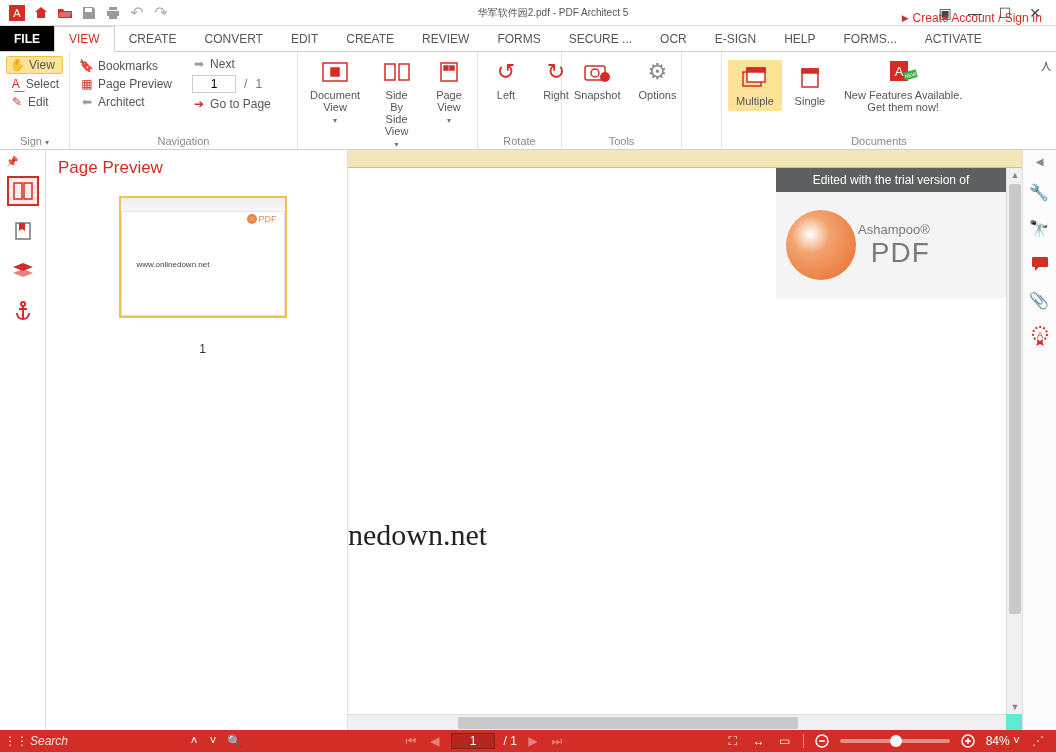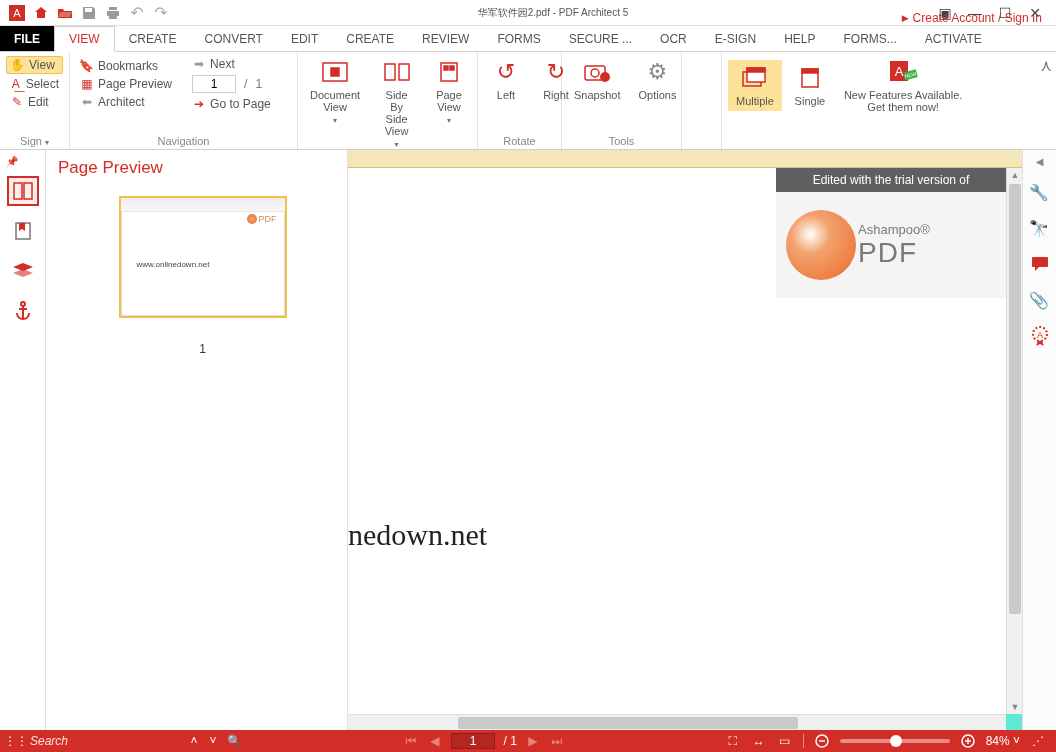--- a/index.html
+++ b/index.html
@@ -48,21 +48,21 @@
 
 .preview-panel { width:302px; border-right:1px solid #e0e0e0; display:flex; flex-direction:column; padding:8px 0 0 12px; overflow:hidden;}
 .preview-title { color:#d32d27; font-size:17px; padding-bottom:18px;}
 .thumb-wrap { align-self:center; display:flex; flex-direction:column; align-items:center; }
 .thumb { width:168px; height:122px; border:2px solid #f0c24a; background:#fff; position:relative; box-shadow:0 0 0 1px #ddd inset;}
 .thumb-header { position:absolute; top:0; left:0; right:0; height:14px; background:linear-gradient(#eee,#f7f7f7); border-bottom:1px solid #e6e6e6;}
 .thumb-logo { position:absolute; top:16px; right:8px; font-size:9px; color:#d28b5a; display:flex; align-items:center; gap:2px;}
 .thumb-text { position:absolute; top:62px; left:16px; font-size:8px; color:#444;}
 .thumb-num { font-size:12px; color:#333; margin-top:24px;}
 
-.doc-area { flex:1; position:relative; background:#5eead4; overflow:hidden;}
+.doc-area { flex:1; position:relative; background:#5eead4; overflow:hidden;text-align:right;}
 .doc-ruler { height:18px; background:linear-gradient(#f3e6b8,#f3e6b8); border-bottom:1px solid #d9c36f;}
 .doc-canvas { position:absolute; top:18px; left:0; right:16px; bottom:16px; background:#fff; overflow:hidden;}
 .trial-banner { position:absolute; top:0; right:0; width:230px; height:130px; }
 .trial-banner-top { height:24px; background:#5e5f61; color:#fff; font-size:12px; display:flex; align-items:center; justify-content:center;}
 .trial-banner-body { height:106px; background:#f4f4f4; display:flex; align-items:center; gap:2px; padding:0 10px;}
 .ash-circle { width:70px; height:70px; border-radius:50%; background:radial-gradient(circle at 35% 35%, #fff 0%, #f3a26d 30%, #e86a2a 100%);}
 .ash-text { display:flex; flex-direction:column; color:#7a7a7a;}
 .ash-text .line1 { font-size:13px;}
 .ash-text .line2 { font-size:28px; letter-spacing:1px; font-weight:300;}
 .doc-main-text { position:absolute; top:350px; left:0; font-size:30px; font-family:"Times New Roman",serif; color:#222;}
@@ -319,20 +319,21 @@
             <svg width="30" height="26" viewBox="0 0 30 26">
               <rect x="2" y="2" width="18" height="20" fill="#d32d27"></rect>
               <text x="11" y="17" text-anchor="middle" fill="#fff" font-size="13" font-family="Georgia">A</text>
               <rect x="16" y="12" width="13" height="8" fill="#3fae49" transform="rotate(-15 22 16)"></rect>
               <text x="22.5" y="18" text-anchor="middle" fill="#fff" font-size="5" transform="rotate(-15 22 16)">NEW</text>
             </svg>
           </span>
           <span style="line-height:1.1"><span>New Features Available.</span><br><span>Get them now!</span></span>
         </div>
     </div>
+    <div class="ribbon-group-label">Documents</div>
   </div>
 
   <div class="ribbon-collapse">⋏</div>
 </div>
 
 <div class="workspace">
 
   <div class="left-rail">
     <div class="pin">📌</div>
     <div class="rail-btn active">

